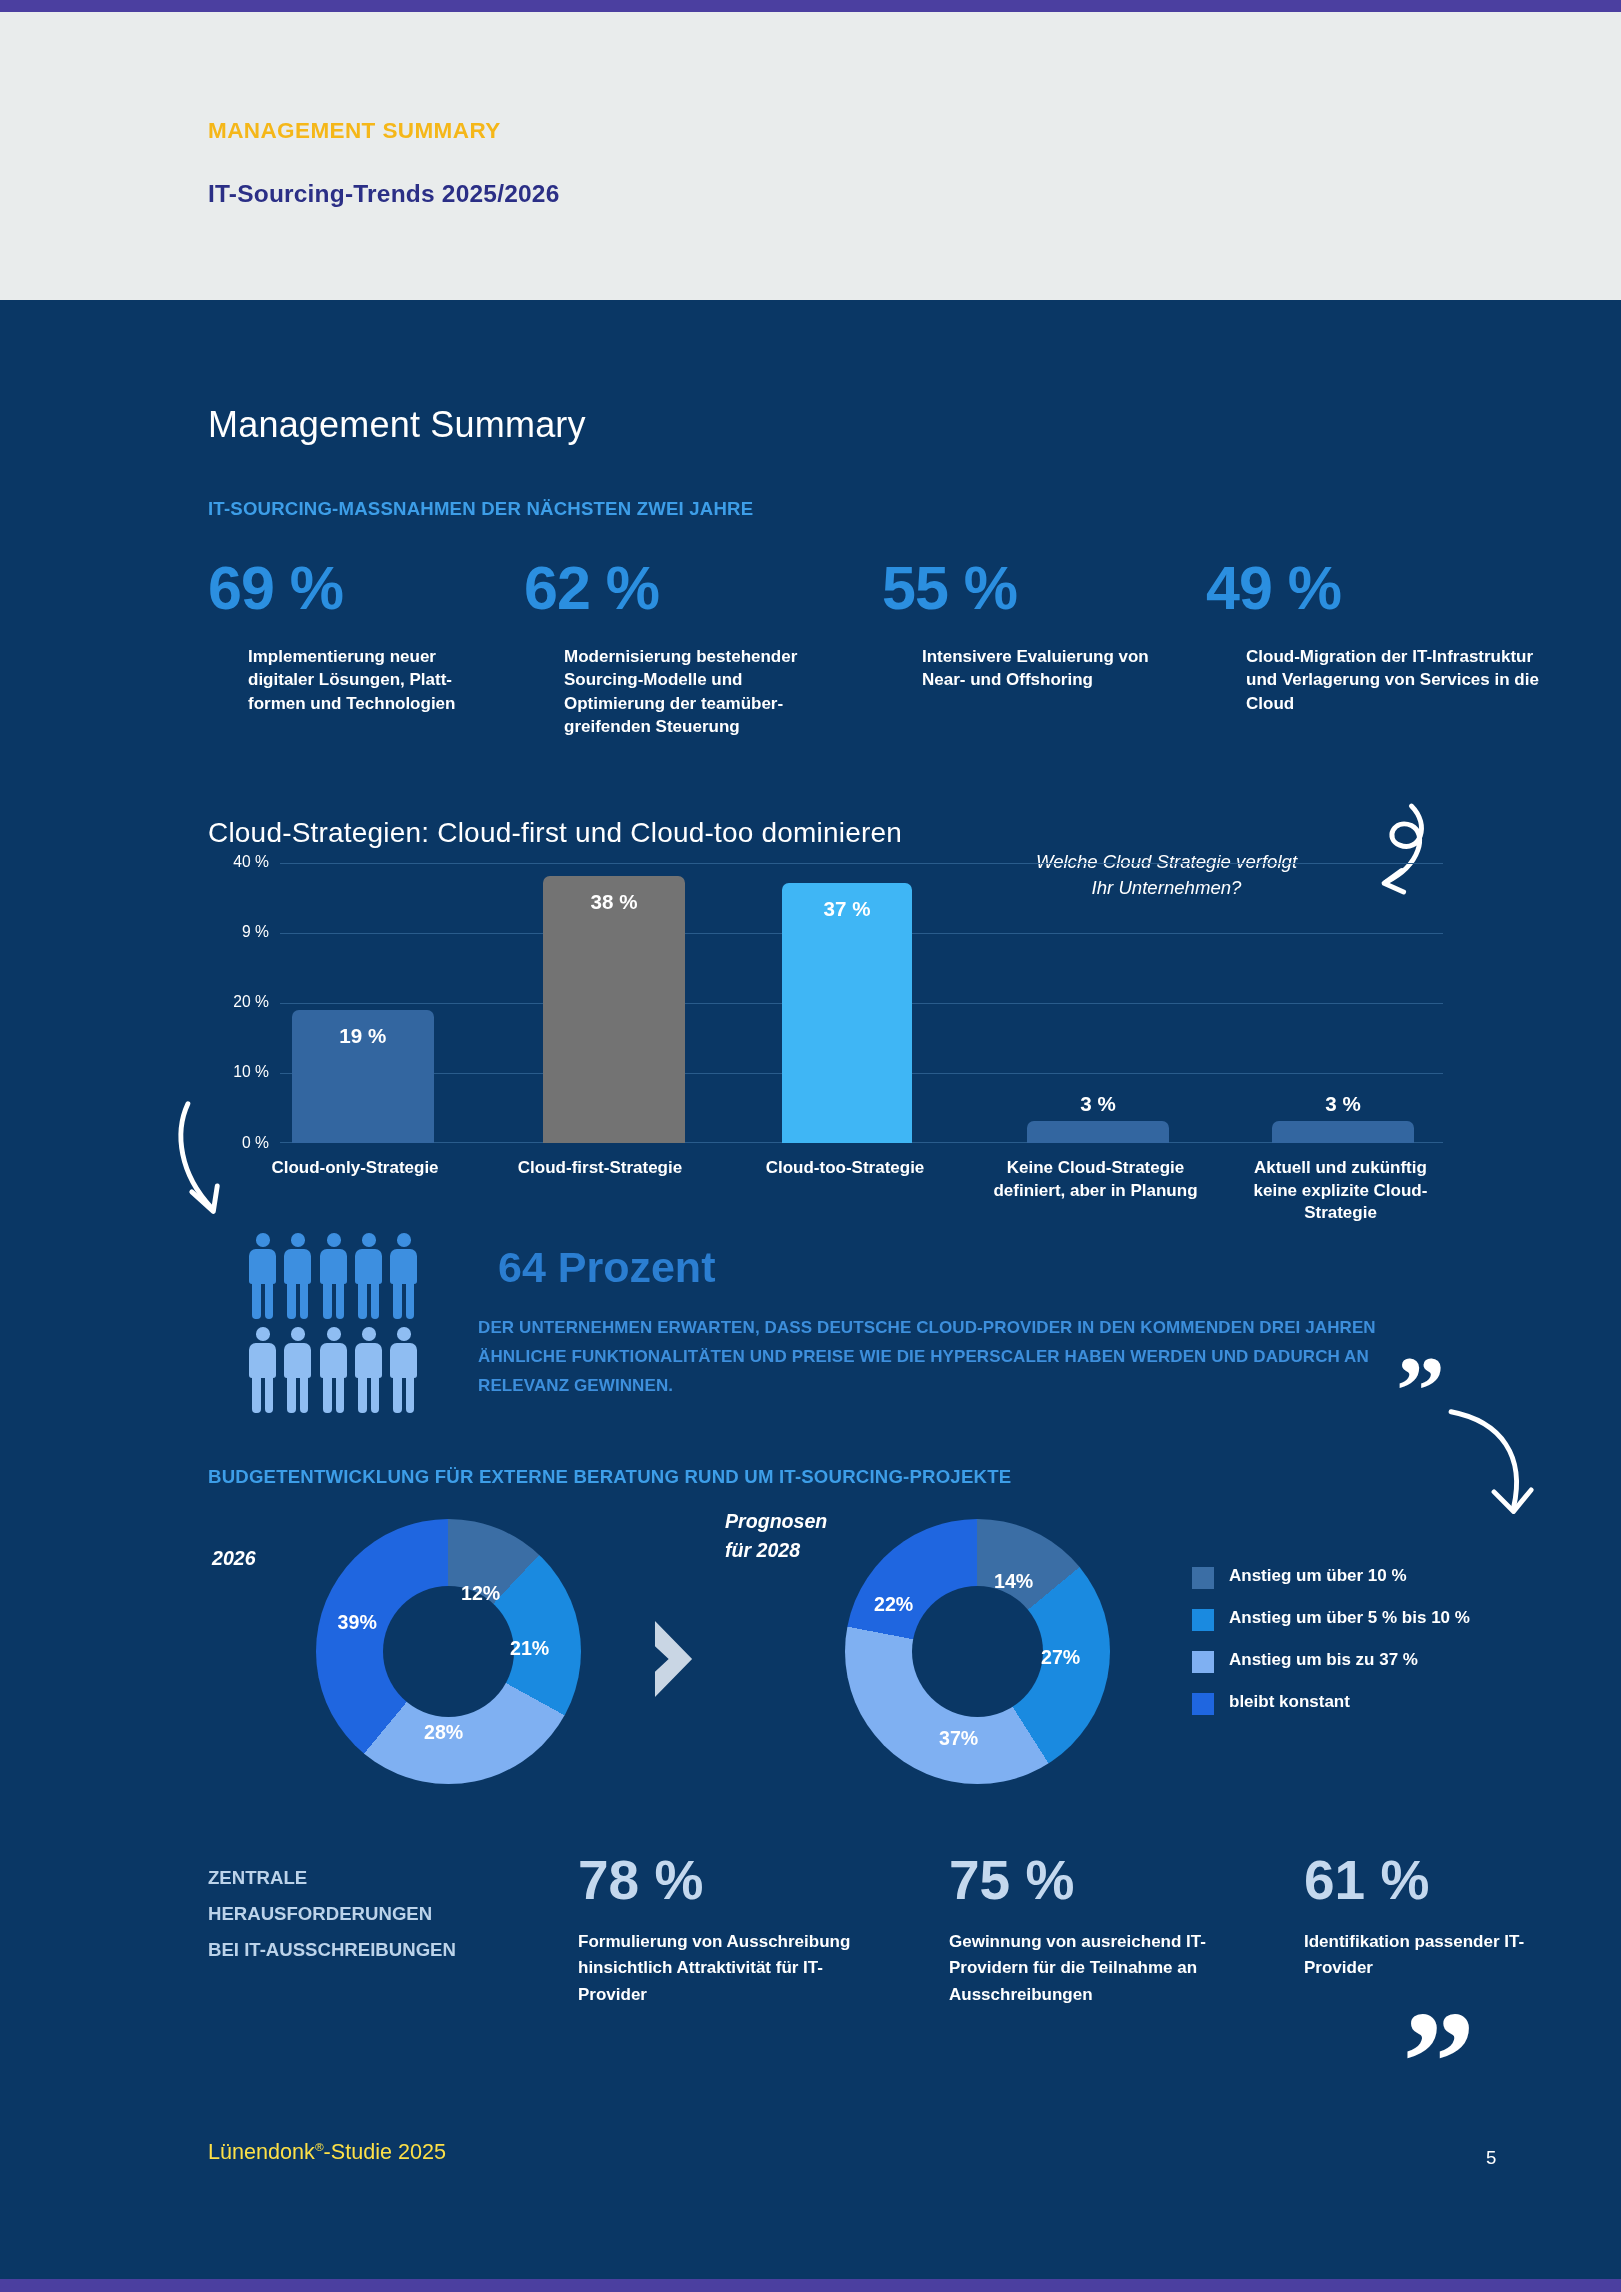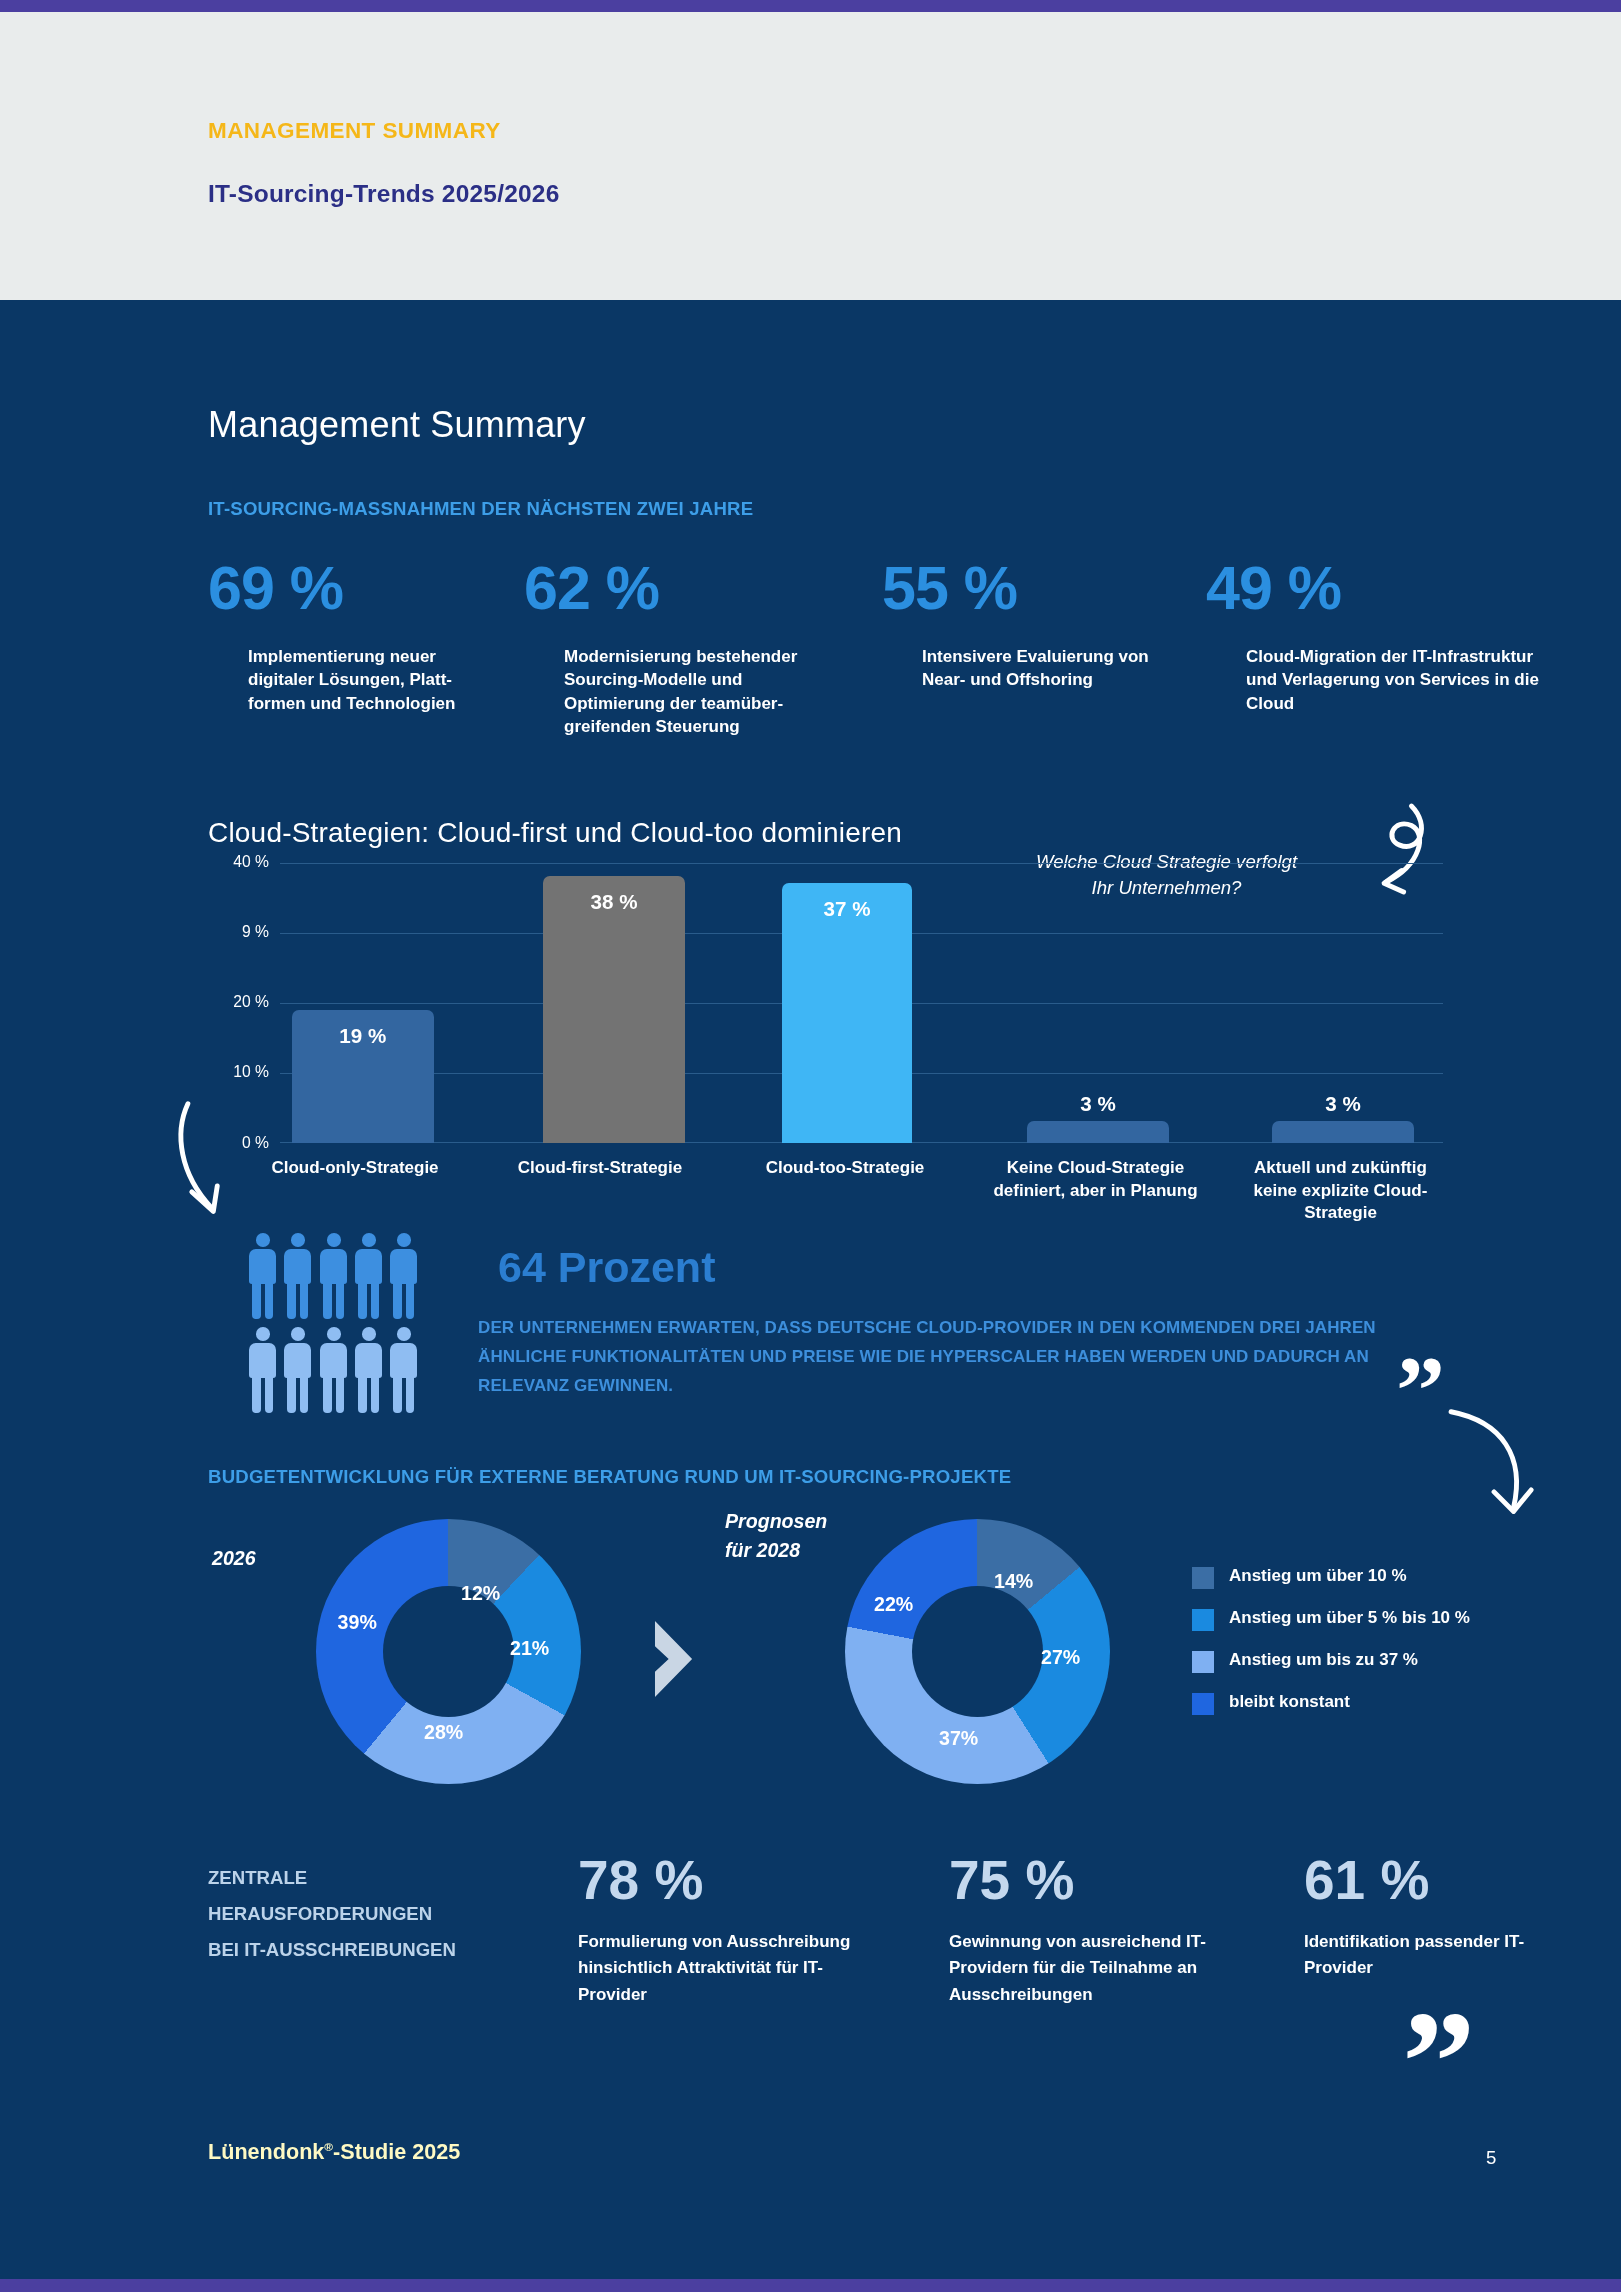--- a/index.html
+++ b/index.html
@@ -102,21 +102,21 @@
 
   
   .chal-title{
     position:absolute;left:208px;top:1860px;width:294px;color:#bcd3ea;
     font-size:18.6px;font-weight:bold;line-height:36px;
   }
   .chal{position:absolute;top:1848px;}
   .chal .num{color:#c4d8ee;font-size:55px;font-weight:bold;line-height:65px;}
   .chal .cap{margin-top:15.7px;color:#ffffff;font-size:17px;font-weight:bold;line-height:26.5px;}
 
-  .footer{position:absolute;left:208px;top:2139px;color:#fef9c3;font-size:21.6px;font-weight:700;}
+  .footer{position:absolute;left:208px;top:2139px;color:#fde047;font-size:21.6px;font-weight:400;}
   .footer sup{font-size:11.8px;vertical-align:super;}
   .pagenum{position:absolute;left:1486px;top:2147px;color:#ffffff;font-size:18.6px;}
 
   .arrow{position:absolute;}
 </style>
 </head>
 <body>
 
 <div class="page">
 

